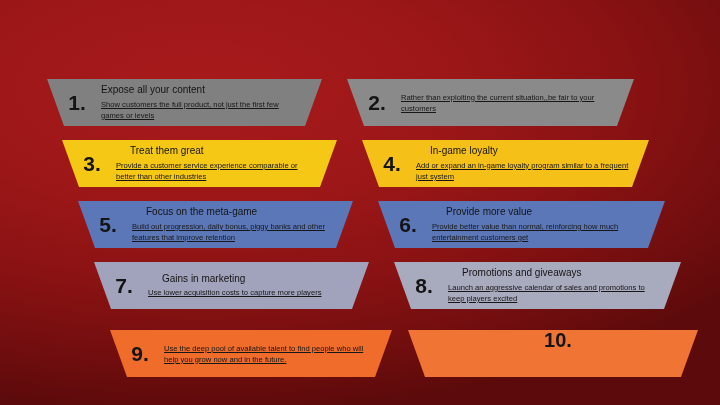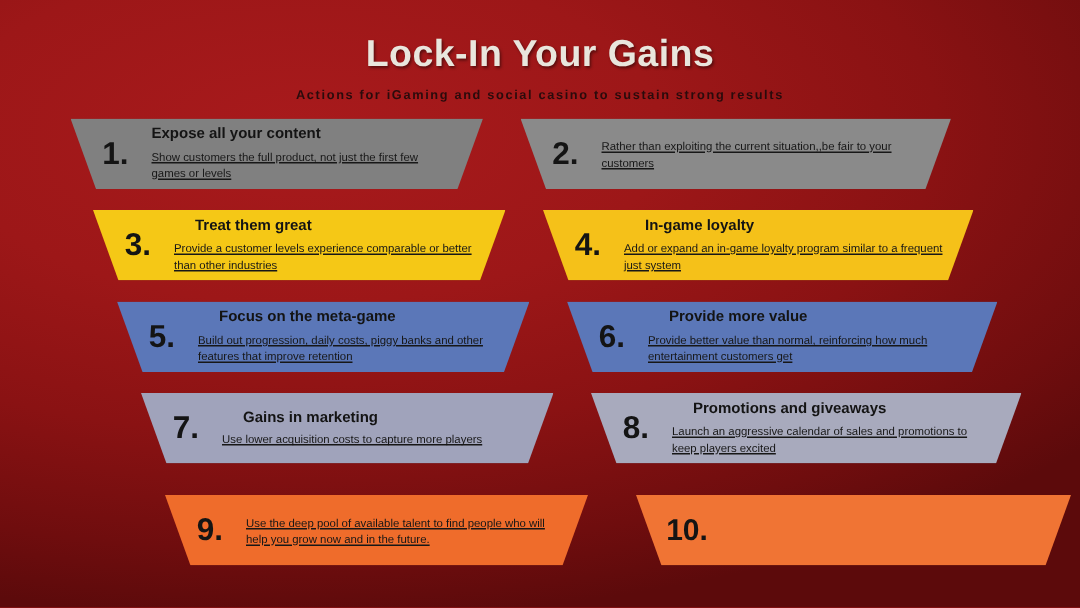--- a/index.html
+++ b/index.html
@@ -32,52 +32,48 @@
     box-shadow:0 1px 3px rgba(0,0,0,.30);
   }
   .num{
     flex:0 0 auto;width:40px;text-align:center;
     font-size:21px;font-weight:bold;color:#141414;
     margin-left:10px;line-height:1;
   }
   .num.wide{width:48px;font-size:20px;}
   .txt{flex:1 1 auto;padding-right:20px;padding-left:4px;}
   .t-head{
-    font-size:10px;font-weight:bold;color:#141414;line-height:1.15;
+    font-size:10px;font-weight:normal;color:#141414;line-height:1.15;
     margin-bottom:3px;
   }
   .t-body{font-size:7.6px;color:#171717;line-height:1.45;text-decoration:underline;}
   
   #r1{left:0;top:79px;width:720px;}
   #r2{left:0;top:140px;width:720px;}
   #r3{left:0;top:201px;width:720px;}
   #r4{left:0;top:262px;width:720px;}
   #r5{left:0;top:330px;width:720px;}
 
   #b1{left:47px;width:275px;background:#808080;}
   #b2{left:347px;width:287px;background:#8a8a8a;}
   #b3{left:62px;width:275px;background:#f5c816;}
   #b4{left:362px;width:287px;background:#f5c119;}
   #b5{left:78px;width:275px;background:#5b77b8;}
   #b6{left:378px;width:287px;background:#5b77b8;}
   #b7{left:94px;width:275px;background:#a0a3bb;}
   #b8{left:394px;width:287px;background:#a8aabd;}
   #b9{left:110px;width:282px;background:#ef6c2b;}
-  #b10{left:424px;width:290px;background:#f07434;}
+  #b10{left:408px;width:290px;background:#f07434;flex-direction:column;}
   .t-head.ind{padding-left:14px;}
 </style>
 </head>
 <body>
 
 <div id="slide">
 
-  <div class="head">
-    <div class="title">Lock-In Your Gains</div>
-    <div class="subtitle">Actions for iGaming and social casino to sustain strong results</div>
-  </div>
 
   <div class="row" id="r1">
     <div class="ban" id="b1">
       <div class="num">1.</div>
       <div class="txt">
         <div class="t-head">Expose all your content</div>
         <div class="t-body">Show customers the full product, not just the first few games or levels</div>
       </div>
     </div>
     <div class="ban" id="b2">
@@ -86,38 +82,38 @@
         <div class="t-body">Rather than exploiting the current situation,,be fair to your customers</div>
       </div>
     </div>
   </div>
 
   <div class="row" id="r2">
     <div class="ban" id="b3">
       <div class="num">3.</div>
       <div class="txt">
         <div class="t-head ind">Treat them great</div>
-        <div class="t-body">Provide a customer levels experience comparable or better than other industries</div>
+        <div class="t-body">Provide a customer service experience comparable or better than other industries</div>
       </div>
     </div>
     <div class="ban" id="b4">
       <div class="num">4.</div>
       <div class="txt">
         <div class="t-head ind">In-game loyalty</div>
         <div class="t-body">Add or expand an in-game loyalty program similar to a frequent just system</div>
       </div>
     </div>
   </div>
 
   <div class="row" id="r3">
     <div class="ban" id="b5">
       <div class="num">5.</div>
       <div class="txt">
         <div class="t-head ind">Focus on the meta-game</div>
-        <div class="t-body">Build out progression, daily costs, piggy banks and other features that improve retention</div>
+        <div class="t-body">Build out progression, daily bonus, piggy banks and other features that improve retention</div>
       </div>
     </div>
     <div class="ban" id="b6">
       <div class="num">6.</div>
       <div class="txt">
         <div class="t-head ind">Provide more value</div>
         <div class="t-body">Provide better value than normal, reinforcing how much entertainment customers get</div>
       </div>
     </div>
   </div>

